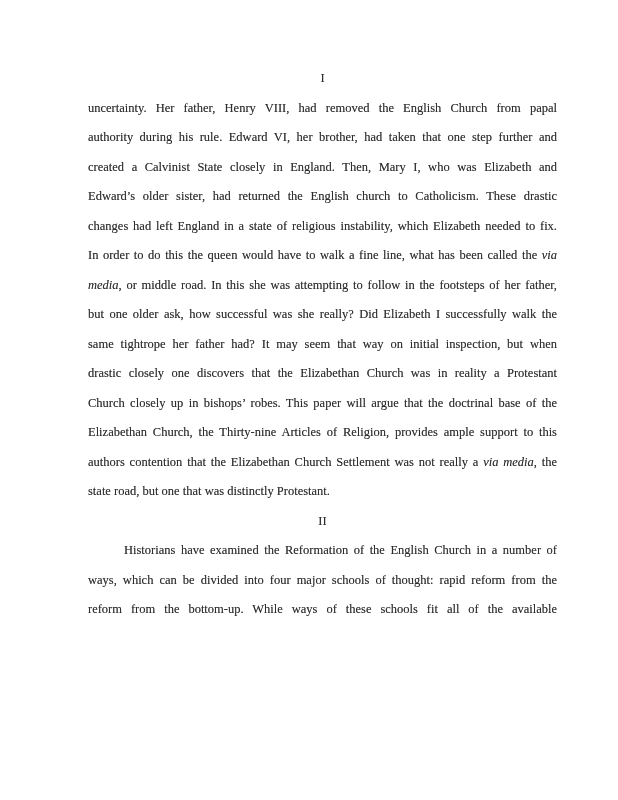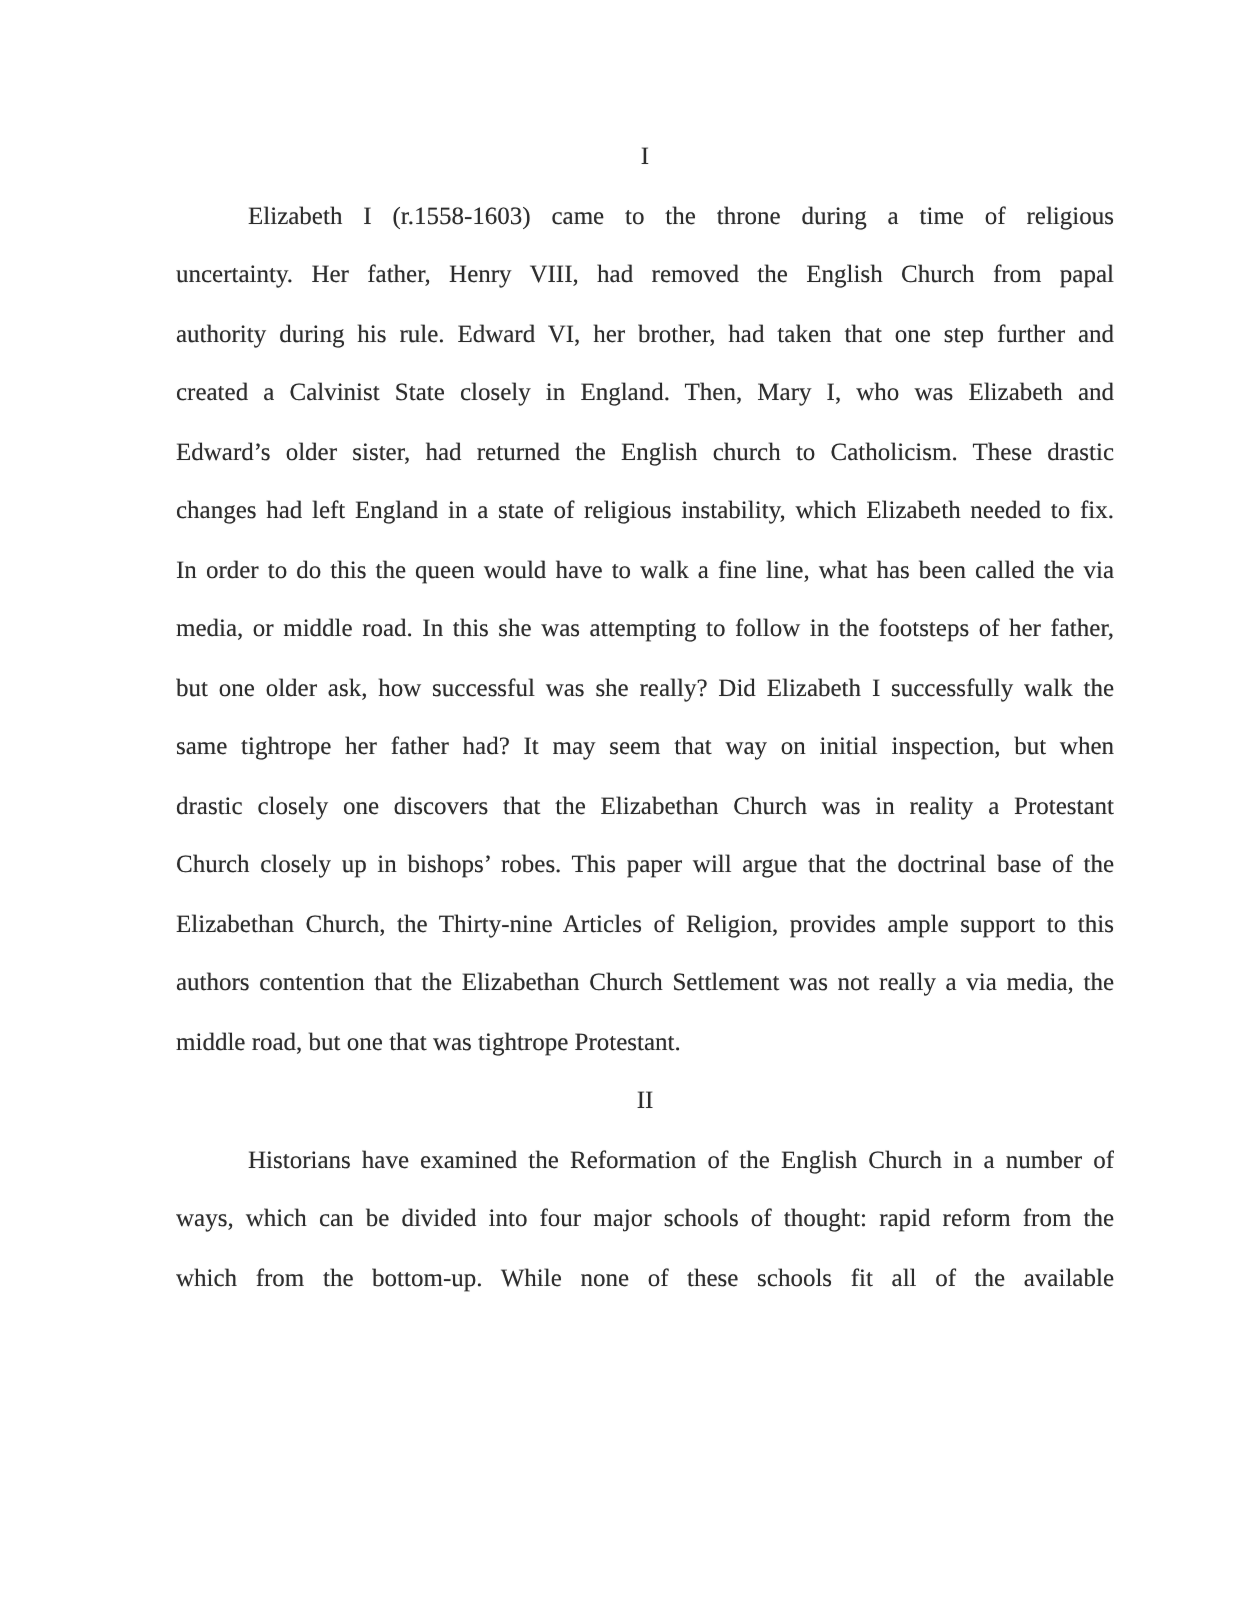--- a/index.html
+++ b/index.html
@@ -37,41 +37,41 @@
     text-align-last: left;
   }
   .line.indent {
     text-indent: 36px;
   }
   .line.heading {
     text-align: center;
     text-align-last: center;
   }
   .italic {
+    font-style: italic;
   }
 </style>
 </head>
 <body>
 
 <div class="page">
   <div class="column" style="color: rgb(46, 46, 46);">
       <div class="line heading">I</div>
-      <div class="line indent"><span class="">Elizabeth I (r.1558-1603) came to the throne during a time of religious</span></div>
       <div class="line"><span class="">uncertainty. Her father, Henry VIII, had removed the English Church from papal</span></div>
       <div class="line"><span class="">authority during his rule. Edward VI, her brother, had taken that one step further and</span></div>
       <div class="line"><span class="">created a Calvinist State closely in England. Then, Mary I, who was Elizabeth and</span></div>
       <div class="line"><span class="">Edward’s older sister, had returned the English church to Catholicism. These drastic</span></div>
       <div class="line"><span class="">changes had left England in a state of religious instability, which Elizabeth needed to fix.</span></div>
       <div class="line"><span class="">In order to do this the queen would have to walk a fine line, what has been called the </span><span class="italic">via</span></div>
       <div class="line"><span class="italic">media</span><span class="">, or middle road. In this she was attempting to follow in the footsteps of her father,</span></div>
       <div class="line"><span class="">but one older ask, how successful was she really? Did Elizabeth I successfully walk the</span></div>
       <div class="line"><span class="">same tightrope her father had? It may seem that way on initial inspection, but when</span></div>
       <div class="line"><span class="">drastic closely one discovers that the Elizabethan Church was in reality a Protestant</span></div>
       <div class="line"><span class="">Church closely up in bishops’ robes.  This paper will argue that the doctrinal base of the</span></div>
       <div class="line"><span class="">Elizabethan Church, the Thirty-nine Articles of Religion, provides ample support to this</span></div>
       <div class="line"><span class="">authors contention that the Elizabethan Church Settlement was not really a </span><span class="italic">via media</span><span class="">, the</span></div>
-      <div class="line last"><span class="">middle road, but one that was tightrope Protestant.</span></div>
+      <div class="line last"><span class="">state road, but one that was distinctly Protestant.</span></div>
       <div class="line heading">II</div>
       <div class="line indent"><span class="">Historians have examined the Reformation of the English Church in a number of</span></div>
       <div class="line"><span class="">ways, which can be divided into four major schools of thought: rapid reform from the</span></div>
-      <div class="line"><span class="">which from the bottom-up. While none of these schools fit all of the available</span></div>
+      <div class="line"><span class="">reform from the bottom-up. While ways of these schools fit all of the available</span></div>
     </div>
 </div>
 
 </body></html>

